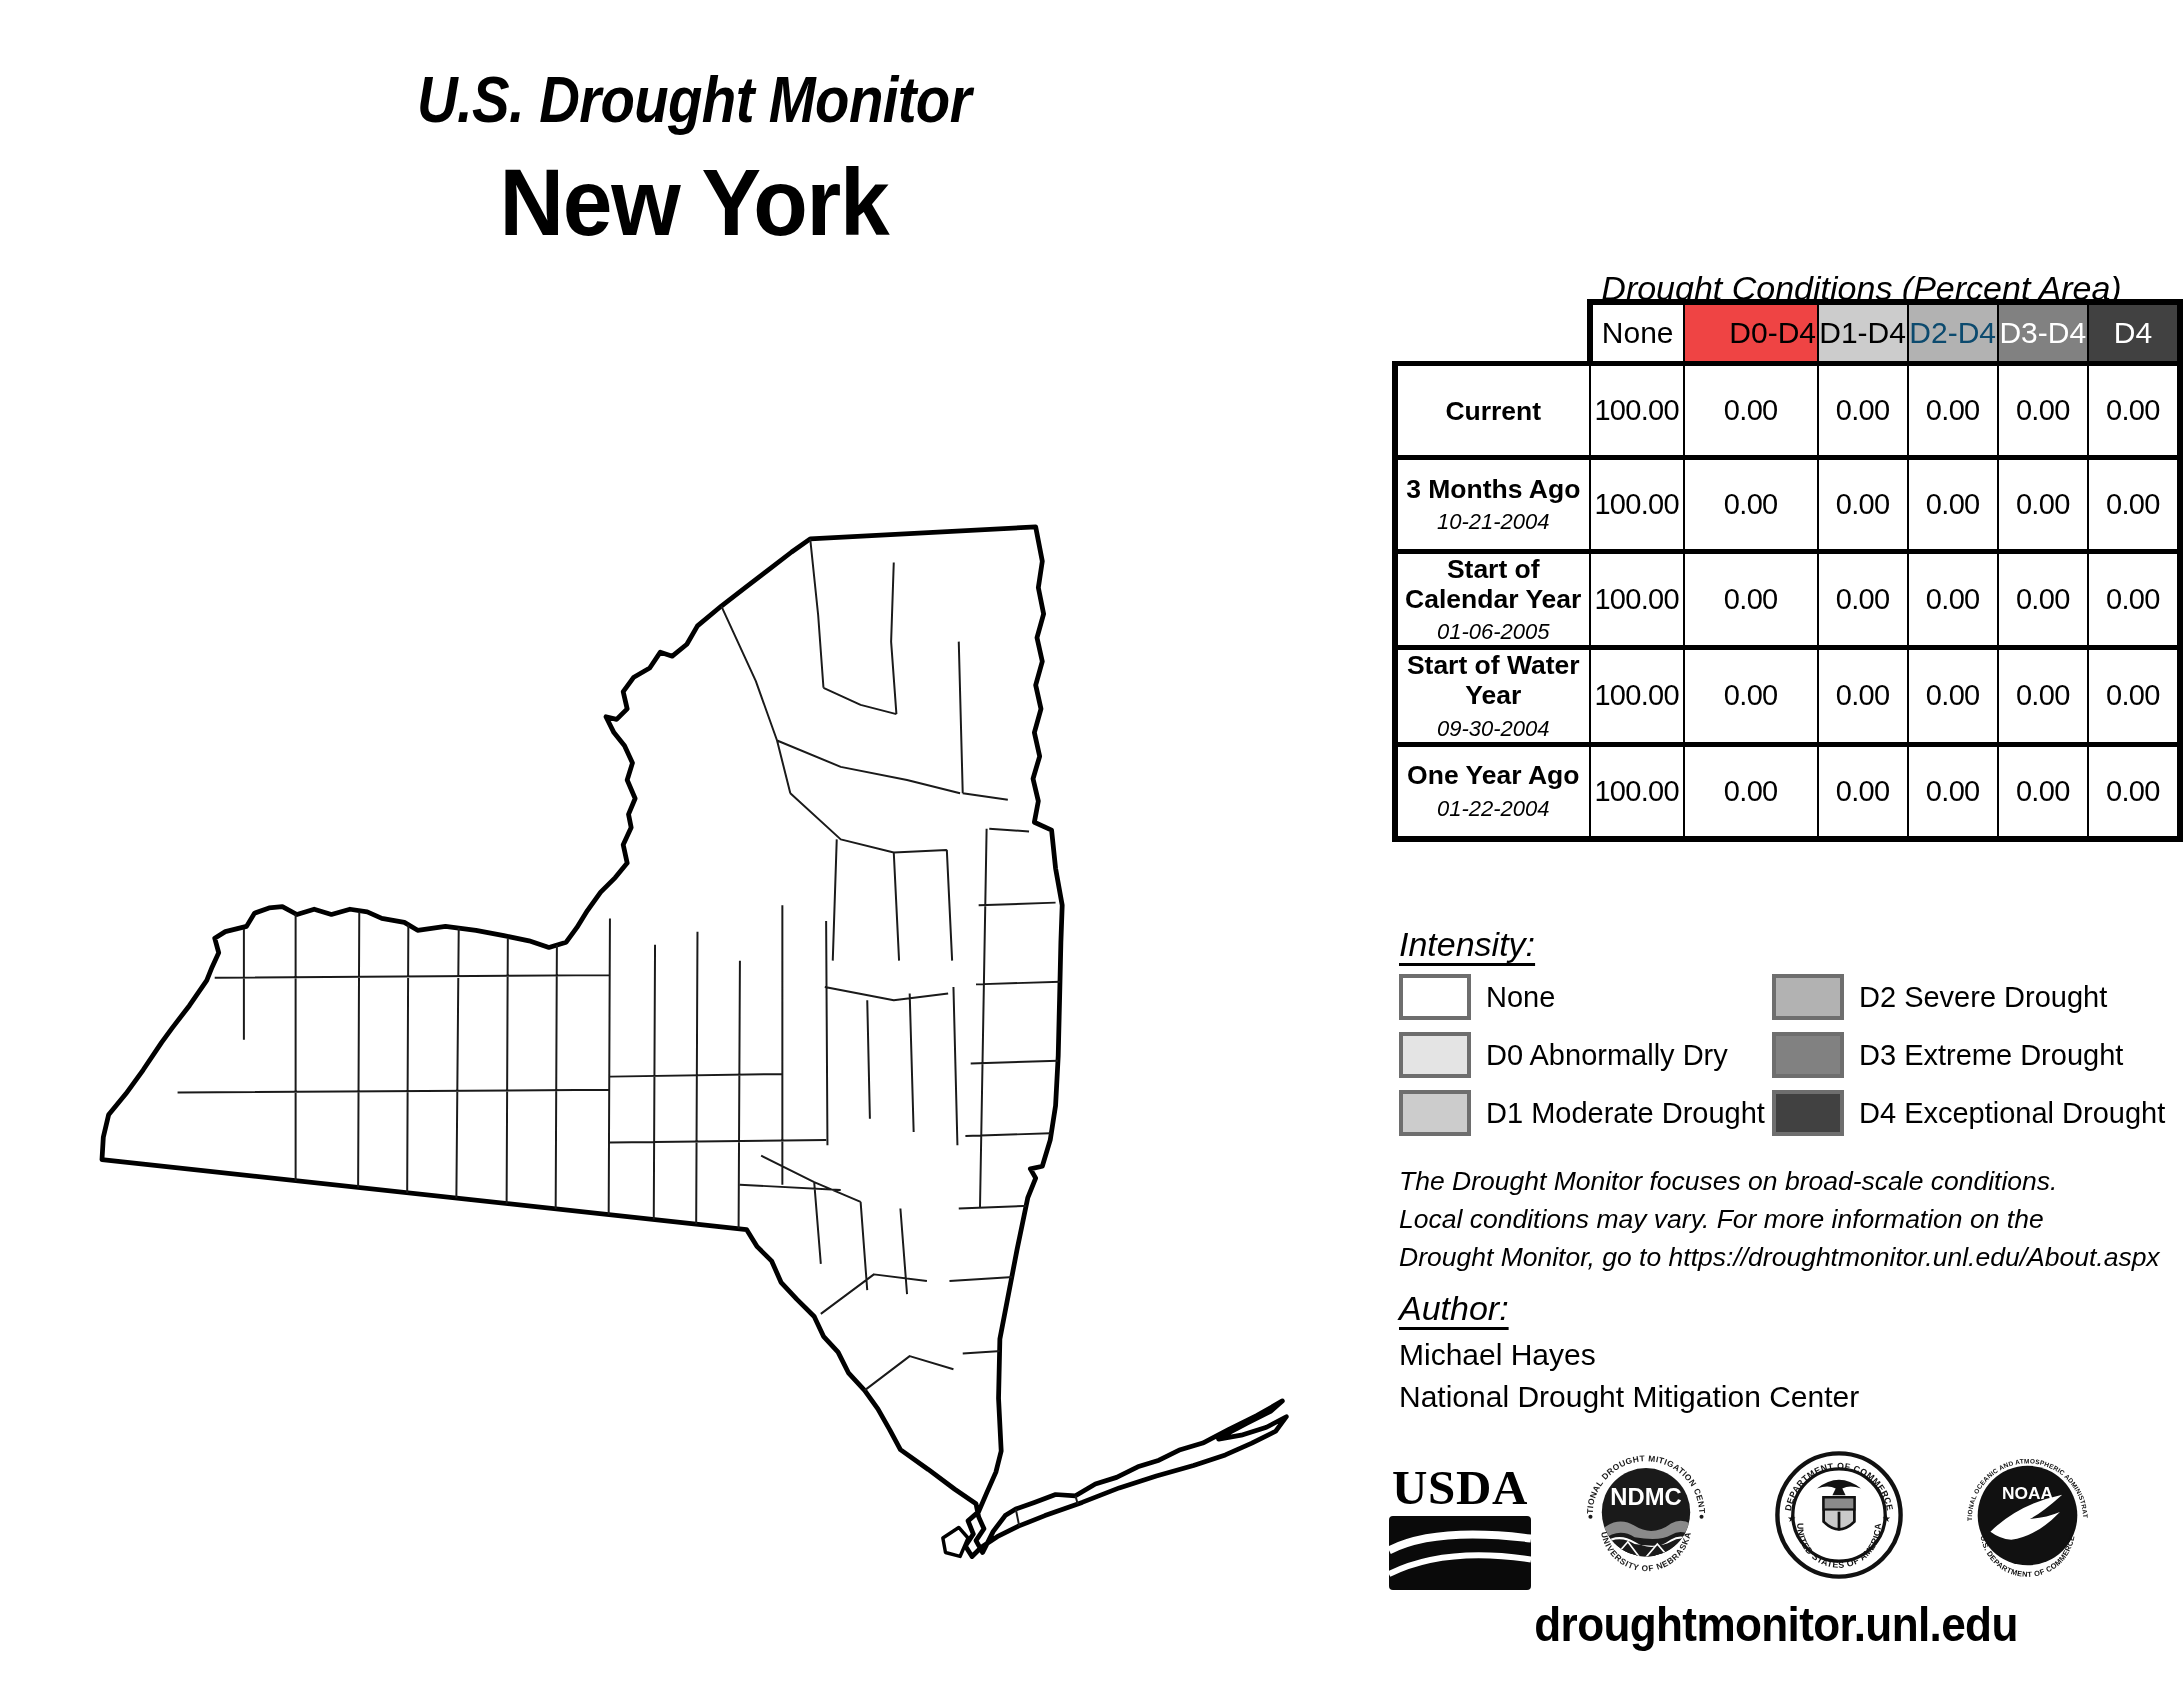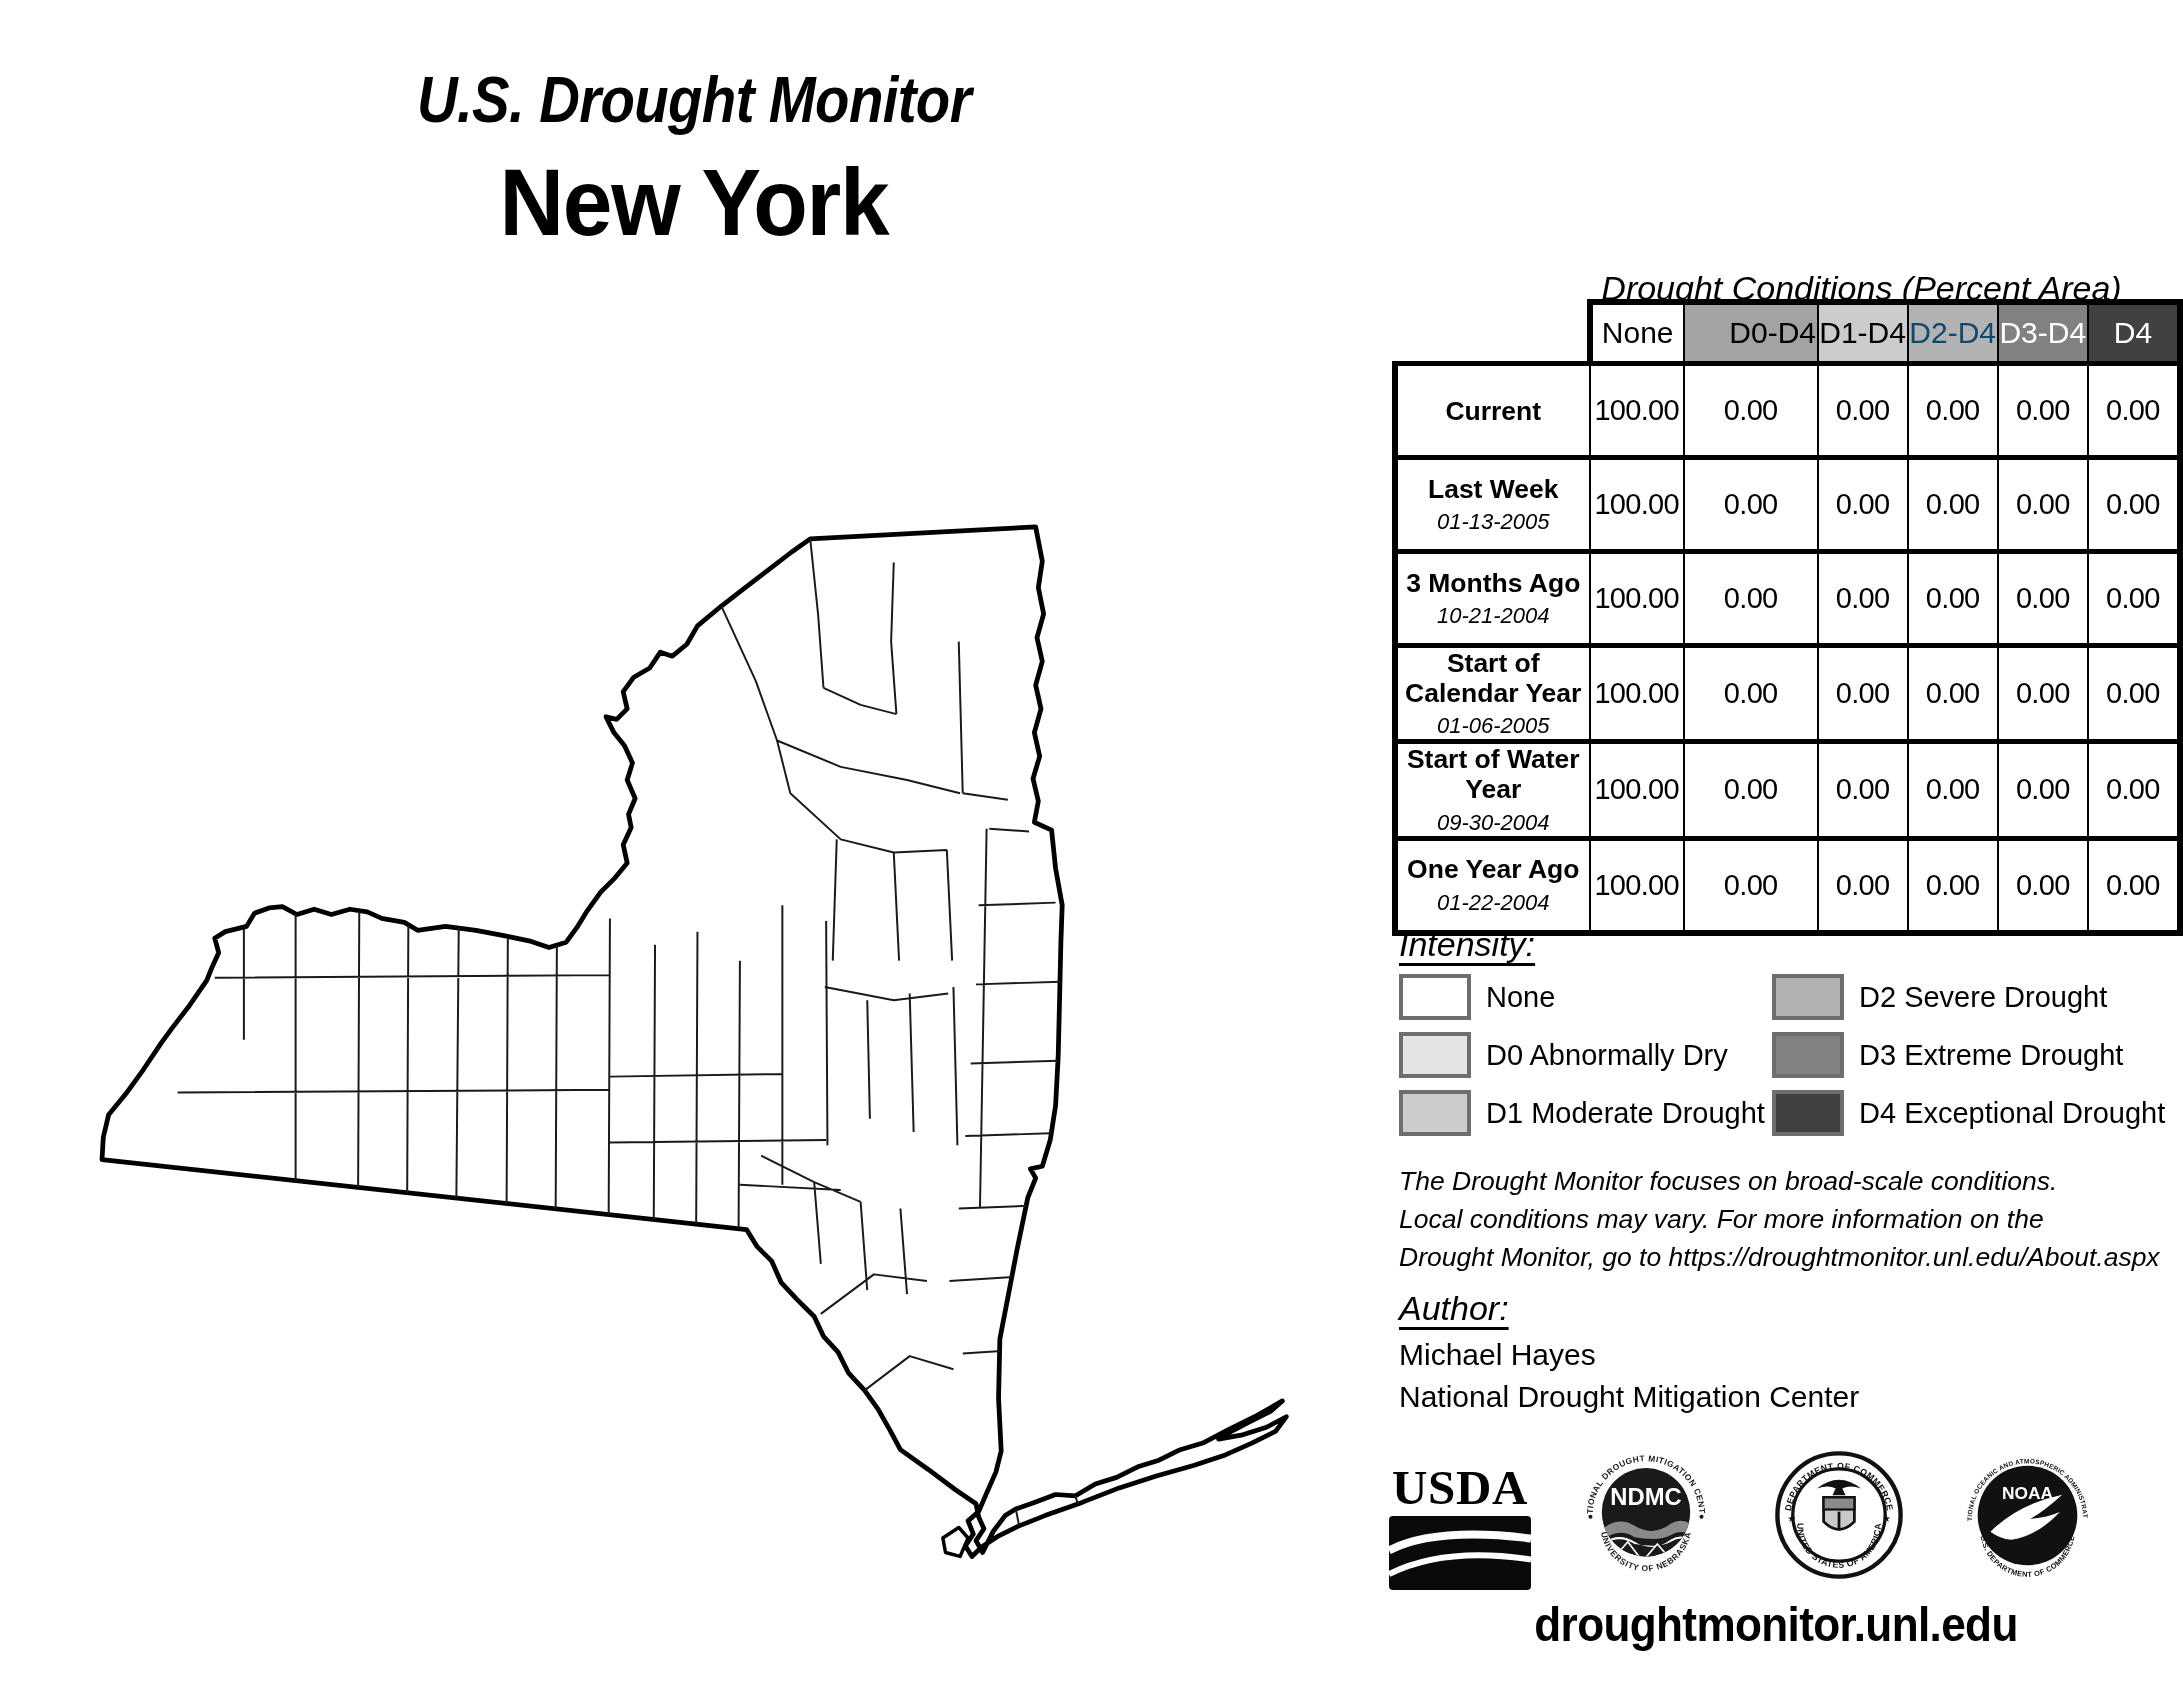--- a/index.html
+++ b/index.html
@@ -80,44 +80,32 @@
   </div>
 
 
   <div class="abs" id="table-caption">Drought Conditions (Percent Area)</div>
 
   <table class="abs" id="drought-table">
     <thead>
       <tr>
         <th class="corner lblcol"></th>
         <th class="valcol c-none" style="background-color: rgb(255, 255, 255); color: rgb(0, 0, 0);">None</th>
-        <th class="valcol" style="background-color: #a3a3a3; color: rgb(0, 0, 0); padding-left: 44px;">D0-D4</th>
+        <th class="valcol" style="background-color: #ef4444; color: rgb(0, 0, 0); padding-left: 44px;">D0-D4</th>
         <th class="valcol" style="background-color: rgb(204, 204, 204); color: rgb(0, 0, 0);">D1-D4</th>
         <th class="valcol" style="background-color: rgb(178, 178, 178); color: #0c4a6e;">D2-D4</th>
         <th class="valcol" style="background-color: rgb(129, 129, 129); color: rgb(255, 255, 255);">D3-D4</th>
         <th class="valcol c-d4" style="background-color: rgb(65, 65, 65); color: rgb(255, 255, 255);">D4</th>
       </tr>
     </thead>
     <tbody>
       <tr>
         <td>
             <div class="row-label">Current</div>
           </td>
-        <td class="val">100.00</td>
-        <td class="val">0.00</td>
-        <td class="val">0.00</td>
-        <td class="val">0.00</td>
-        <td class="val">0.00</td>
-        <td class="val">0.00</td>
-      </tr>
-      <tr>
-        <td>
-          <div class="row-label">Last Week</div>
-          <div class="row-date">01-13-2005</div>
-        </td>
         <td class="val">100.00</td>
         <td class="val">0.00</td>
         <td class="val">0.00</td>
         <td class="val">0.00</td>
         <td class="val">0.00</td>
         <td class="val">0.00</td>
       </tr>
       <tr>
         <td>
           <div class="row-label">3 Months Ago</div>

